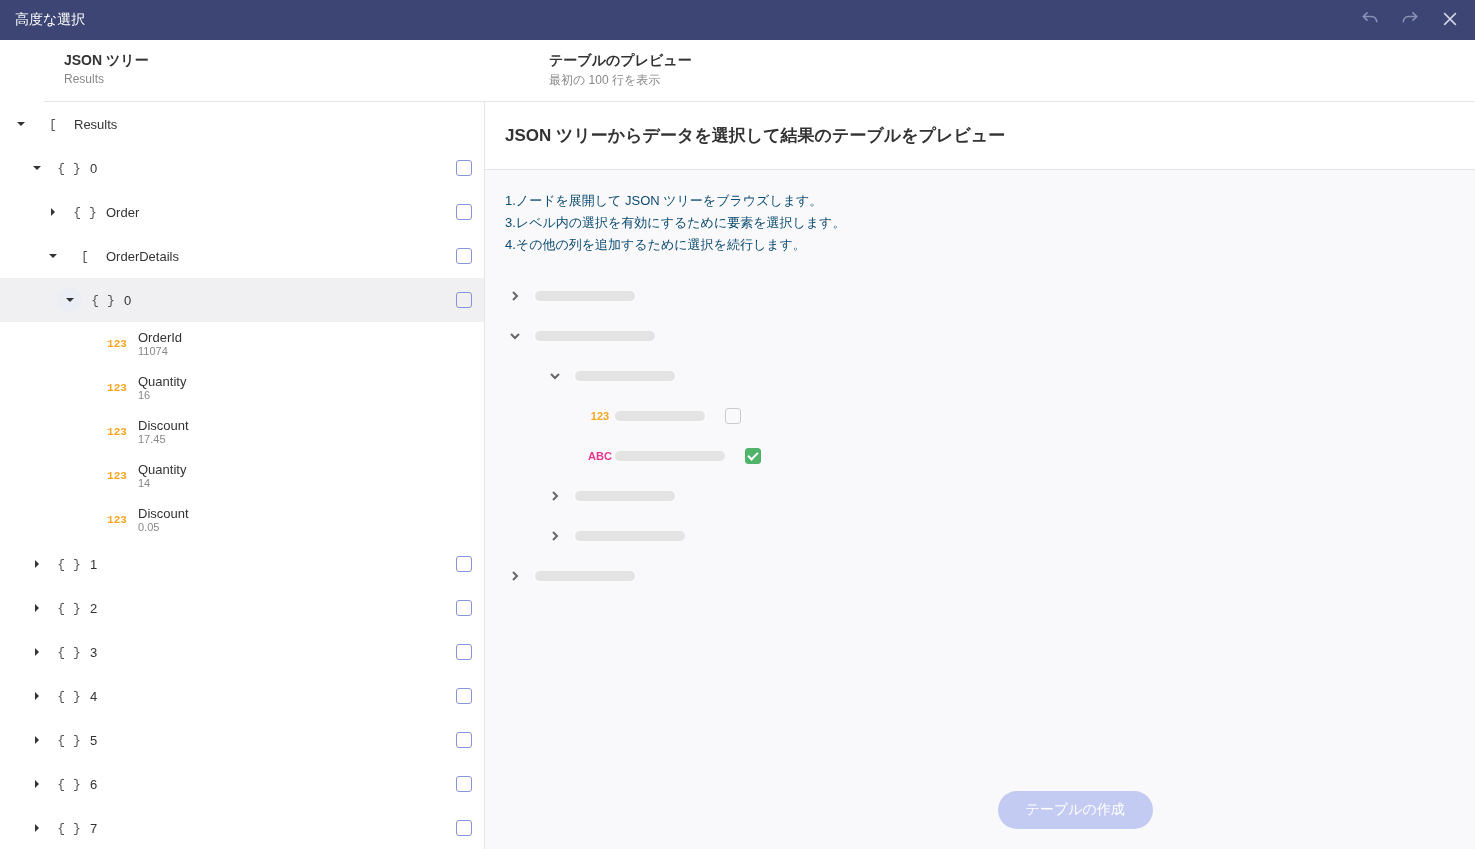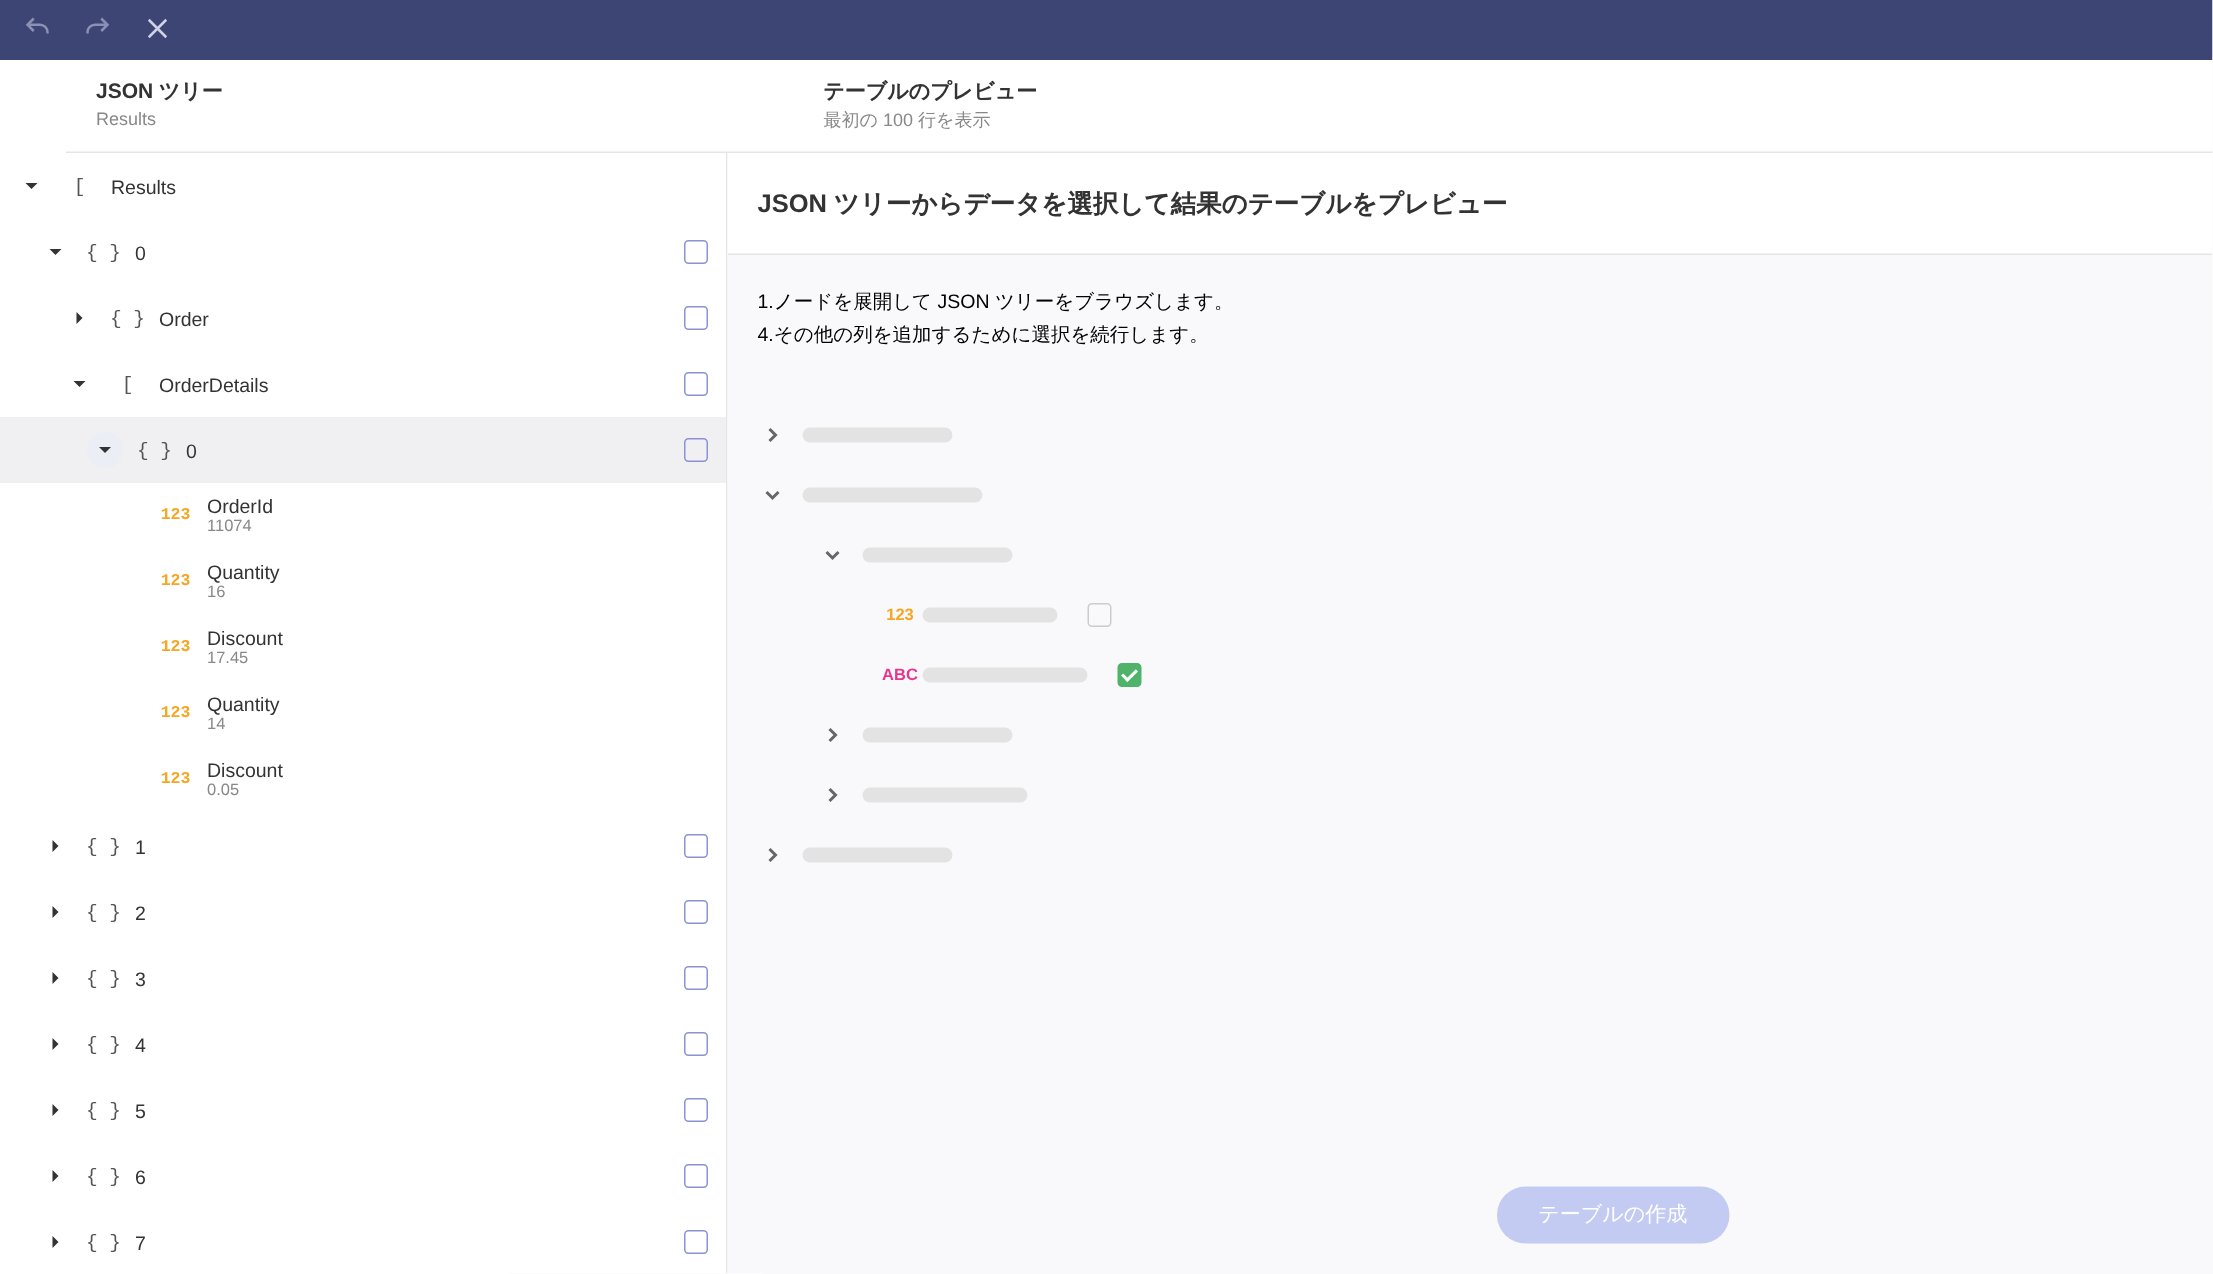--- a/index.html
+++ b/index.html
@@ -25,38 +25,39 @@
 .tree-row .caret svg { width: 10px; height: 10px; }
 .tree-row .caret.circled { background: #eceef5; border-radius: 50%; width: 24px; height: 24px; }
 .tree-row .type-icon { width: 30px; text-align: center; flex-shrink: 0; margin: 0 6px; font-family: "Courier New", monospace; font-size: 13px; color: #555; }
 .tree-row .type-num { color: #f5a623; font-weight: bold; font-size: 11px; }
 .tree-row .label { flex: 1; color: #333; font-size: 13px; }
 .tree-row .value { font-size: 11px; color: #888; }
 .tree-row .label-stack { display: flex; flex-direction: column; flex: 1; line-height: 1.2; padding: 4px 0; }
 .tree-row .checkbox { width: 16px; height: 16px; border: 1.5px solid #8a91d5; border-radius: 3px; flex-shrink: 0; cursor: pointer; }
 .preview-header { background: #fff; padding: 22px 20px; border-bottom: 1px solid #e5e5e5; font-size: 17px; font-weight: 700; color: #333; }
 .preview-body { flex: 1; padding: 20px 20px; overflow: auto; }
-.instructions { line-height: 1.7; font-size: 13px; color: #000000; margin-bottom: 36px; }
+.instructions { line-height: 1.7; font-size: 13px; color: #0c4a6e; margin-bottom: 20px; }
 .skeleton-tree { }
 .sk-row { display: flex; align-items: center; height: 40px; }
 .sk-caret { width: 20px; display: flex; justify-content: center; align-items: center; }
 .sk-caret svg { width: 10px; height: 10px; stroke: #666; }
 .sk-bar { height: 10px; background: #e3e3e3; border-radius: 5px; }
 .sk-type { font-size: 11px; font-weight: bold; width: 30px; text-align: center; }
 .sk-type.num { color: #f5a623; }
 .sk-type.abc { color: #e8368f; }
 .sk-check { width: 16px; height: 16px; border: 1.5px solid #ccc; border-radius: 3px; margin-left: 20px; }
 .sk-check.checked { background: #4fb36a; border-color: #4fb36a; display: flex; align-items: center; justify-content: center; }
 .sk-check.checked::after { content: ""; width: 4px; height: 8px; border: solid #fff; border-width: 0 2px 2px 0; transform: rotate(45deg); margin-top: -2px; }
 .footer-btn { position: absolute; bottom: 20px; left: 50%; transform: translateX(260px); background: #c4cbf2; color: #fff; padding: 10px 28px; border-radius: 20px; font-size: 14px; border: none; cursor: not-allowed; }
 </style>
 </head>
 <body>
 
 <div class="titlebar">
+  <div class="title">高度な選択</div>
   <div class="actions">
     <span><svg viewBox="0 0 24 24">
           <path d="M9 14l-5-5 5-5"></path>
           <path d="M4 9h10a6 6 0 016 6v1"></path>
         </svg></span>
     <span><svg viewBox="0 0 24 24">
           <path d="M15 14l5-5-5-5"></path>
           <path d="M20 9H10a6 6 0 00-6 6v1"></path>
         </svg></span>
     <span class="close"><svg viewBox="0 0 24 24">
@@ -253,20 +254,21 @@
         <div class="type-icon">{ }</div>
         <div class="label">7</div>
         <div class="checkbox"></div>
       </div>
     </div>
   <div class="right-panel">
     <div class="preview-header">JSON ツリーからデータを選択して結果のテーブルをプレビュー</div>
     <div class="preview-body">
       <div class="instructions" id="instructions">
           <div>1.ノードを展開して JSON ツリーをブラウズします。</div>
+          <div>3.レベル内の選択を有効にするために要素を選択します。</div>
           <div>4.その他の列を追加するために選択を続行します。</div>
         </div>
       <div class="skeleton-tree">
         <div class="sk-row" style="padding-left:0px">
             <div class="sk-caret">
               <svg viewBox="0 0 10 10" fill="none" stroke-width="2">
                 <path d="M3 1l4 4-4 4"></path>
               </svg>
             </div>
             <div style="width:10px"></div>

